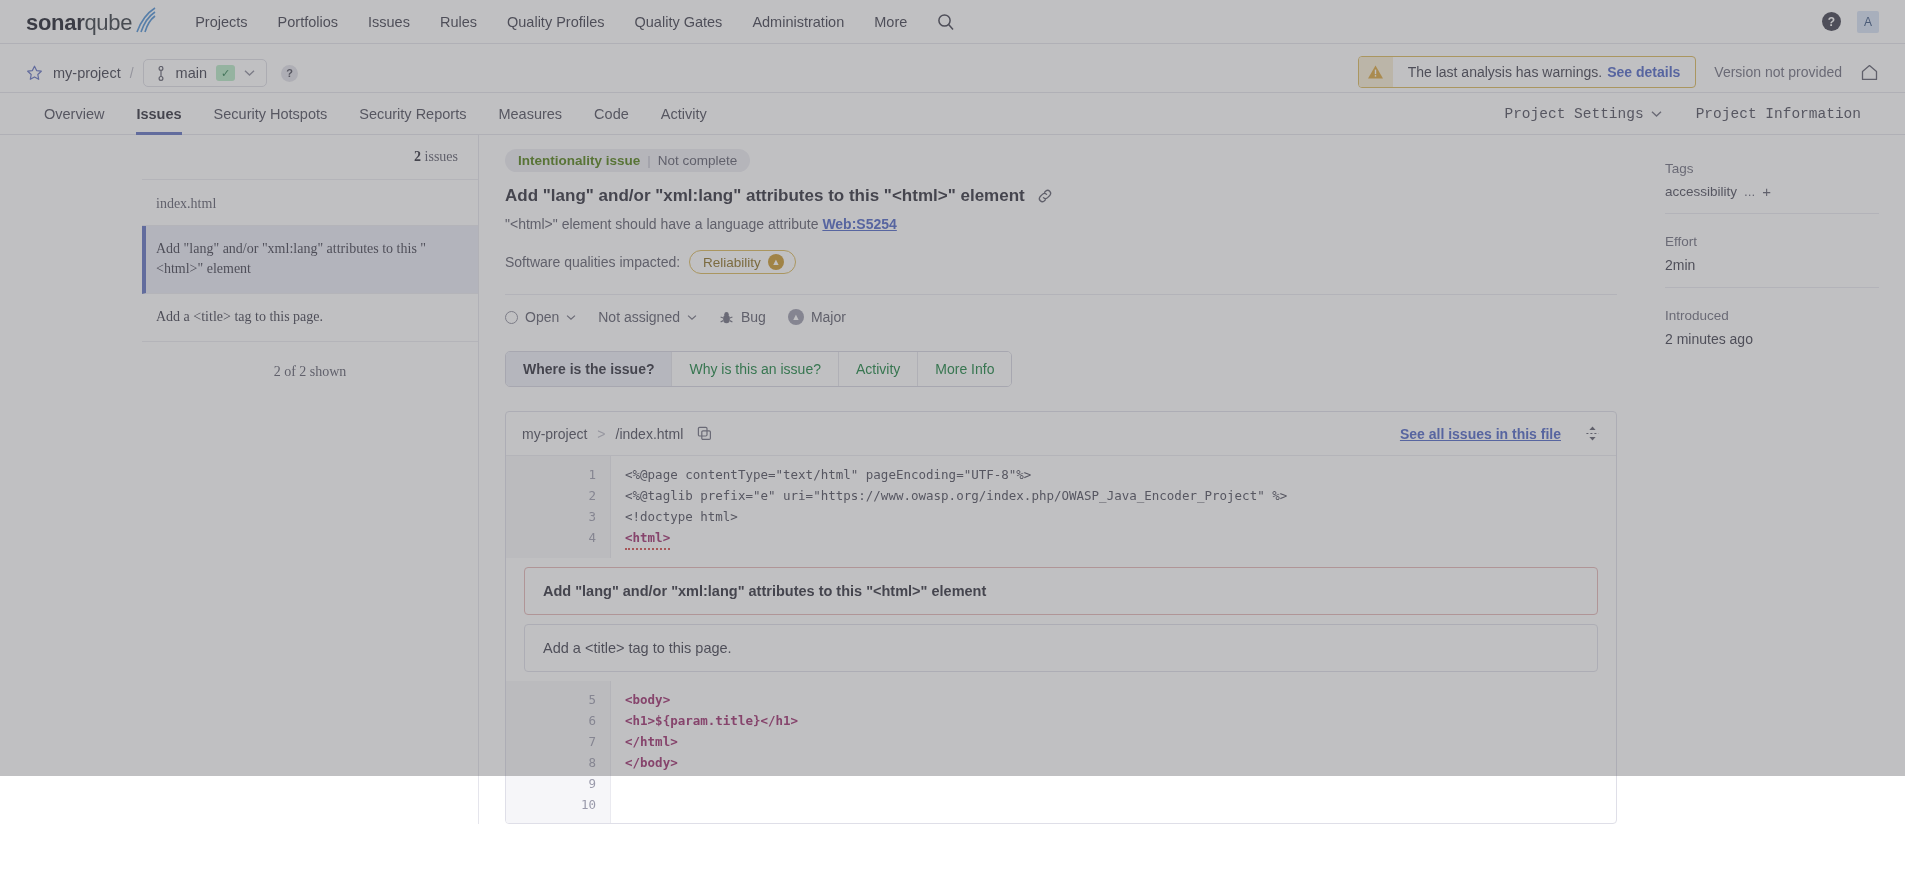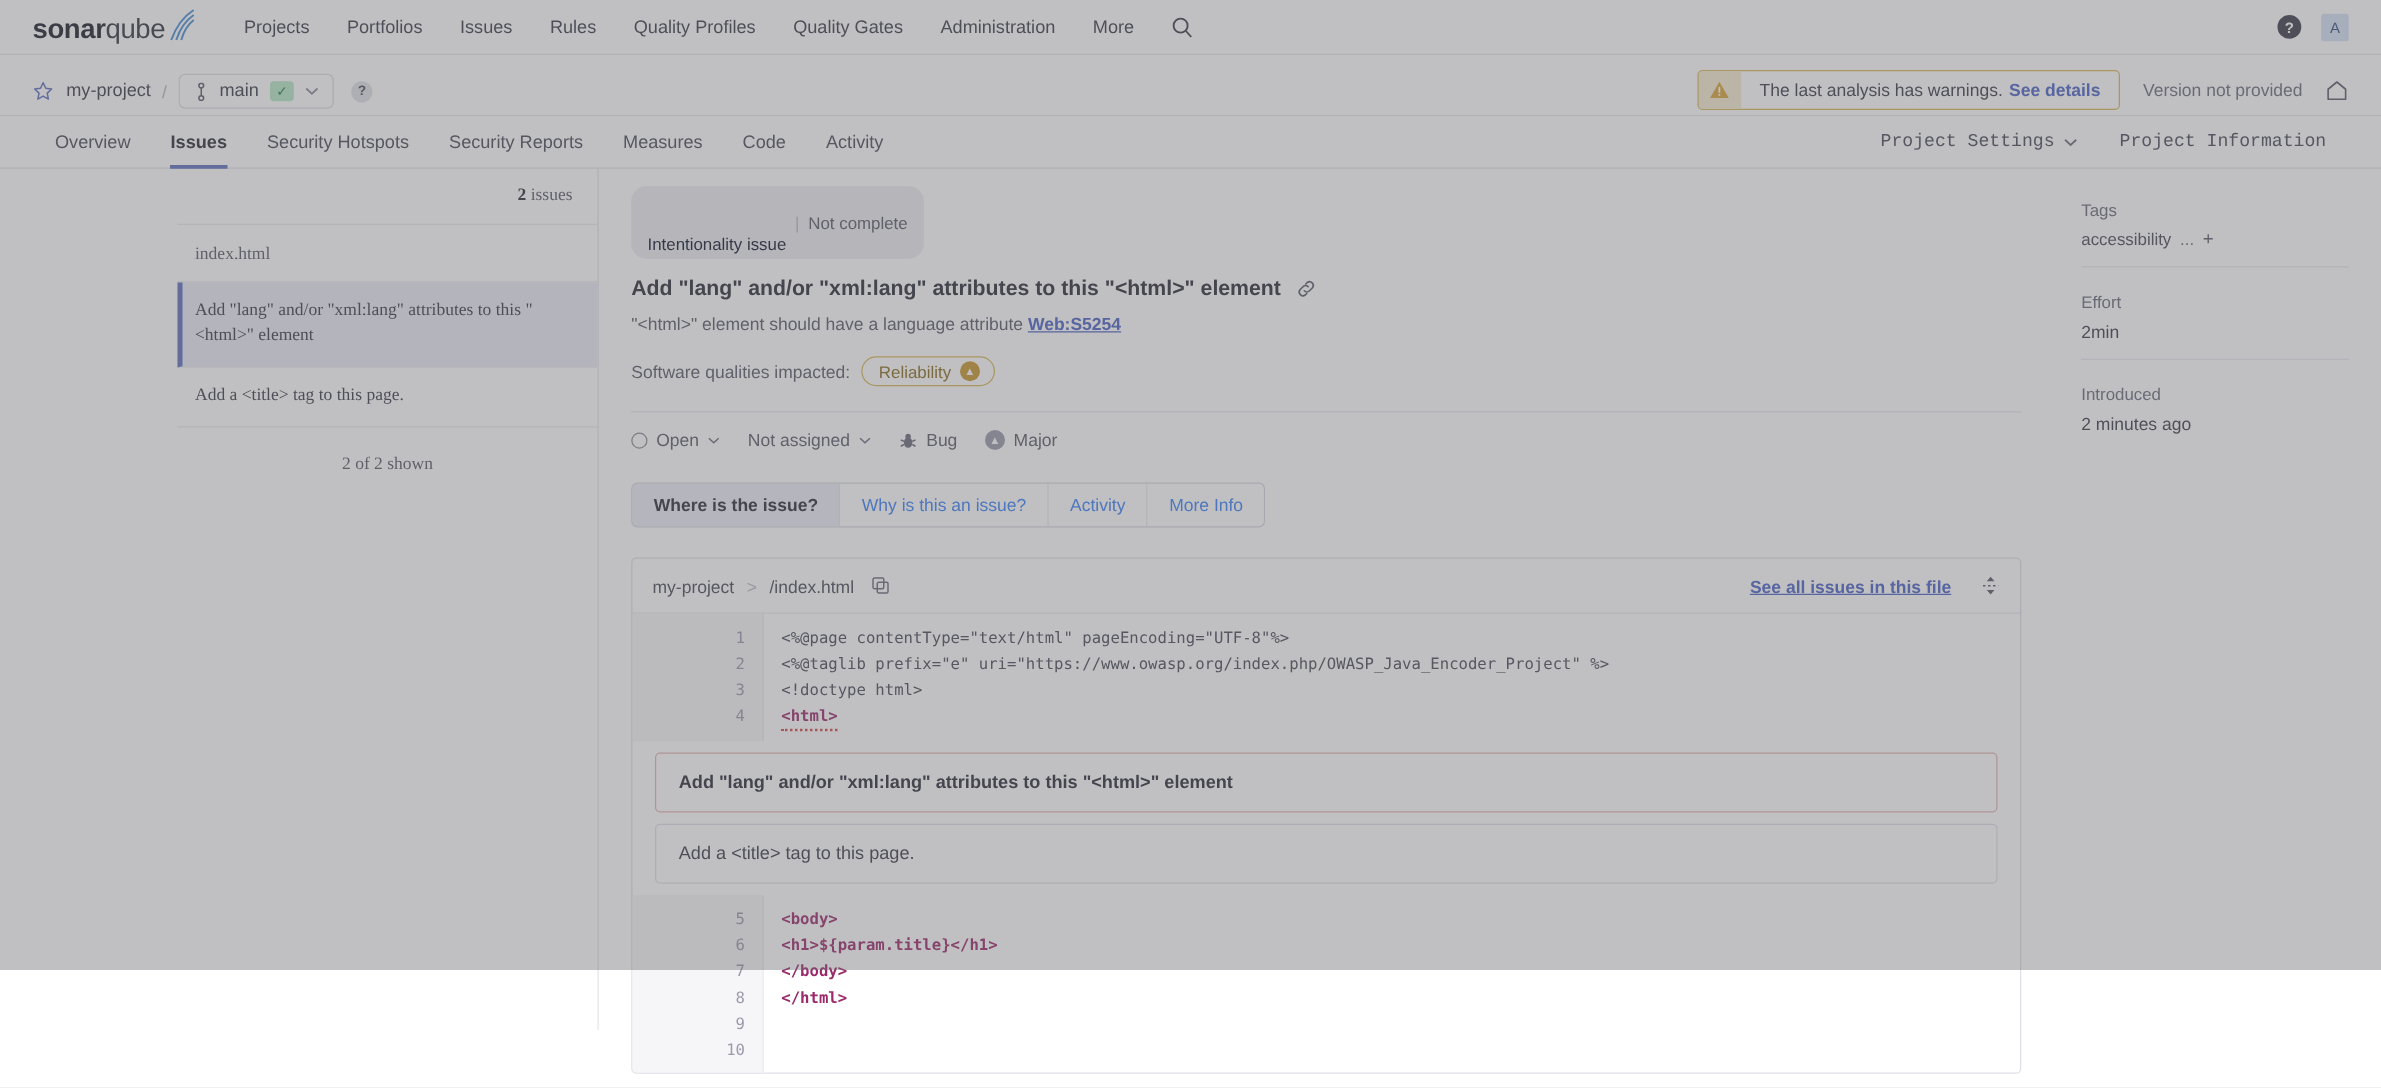--- a/index.html
+++ b/index.html
@@ -134,21 +134,21 @@
     text-align:center; padding: 22px 0; font-size:14px; color:#5a5a69;
   }
 
   .main { flex:1; padding: 0 0 0 0; position:relative; }
 
   .badge-pill {
     display:inline-flex; align-items:center; gap:7px;
     background:#ececf2; border-radius:12px; padding:4px 13px;
     font-size:13.5px; color:#5a5a69; margin-left:8px;
   }
-  .badge-pill b { font-weight:400; color:#0f172a;margin-top:35px; }
+  .badge-pill b { font-weight:700; color:#4d7c0f; }
   .badge-pill .sep { color:#b8b8c4; }
 
   .issue-title {
     font-size:17px; font-weight:700; color:#2b2b38; margin:14px 0 0 8px;
     display:flex; align-items:center; gap:12px;
   }
   .link-icon { cursor:pointer; }
   .issue-desc { font-size:14px; color:#5a5a69; margin:10px 0 0 8px; }
   .rule-link { color:#4b62c4; text-decoration:underline; cursor:pointer; font-weight:600;}
   .swq-row { font-size:14px; color:#5a5a69; margin:18px 0 0 8px; display:flex; align-items:center; gap:9px;}
@@ -174,21 +174,21 @@
   .sev-grey {
     width:16px;height:16px;border-radius:50%;background:#9a9aab;color:#fff;
     display:flex;align-items:center;justify-content:center;font-size:9px;
   }
 
   .seg-tabs {
     display:inline-flex; margin:26px 0 0 8px;
     border:1px solid #d5d5e0; border-radius:5px; overflow:hidden;
   }
   .seg-tab {
-    padding:9px 17px; font-size:14px; color:#3b82f6; cursor:pointer;
+    padding:9px 17px; font-size:14px; color:#15803d; cursor:pointer;
     background:#fff; border-right:1px solid #e3e3ea;
   }
   .seg-tab:last-child { border-right:none; }
   .seg-tab.active { background:#eceef7; font-weight:700; color:#2b2b38; }
 
   
   .code-card {
     margin:24px 8px 0 8px; border:1px solid #dfdfe8; border-radius:4px;
     background:#fff; overflow:hidden;
   }
@@ -477,22 +477,22 @@
               <div>5</div>
               <div>6</div>
               <div>7</div>
               <div>8</div>
               <div>9</div>
               <div>10</div>
             </div>
             <div class="codelines">
               <div class="tok-tag">  &lt;body&gt;</div>
               <div class="tok-tag">    &lt;h1&gt;${param.title}&lt;/h1&gt;</div>
+              <div class="tok-tag">&lt;/html&gt;</div>
               <div class="tok-tag">  &lt;/body&gt;</div>
-              <div class="tok-tag">&lt;/html&gt;</div>
               <div class="code-blank"></div>
               <div class="code-blank"></div>
             </div>
           </div>
         </div>
       </div>
     </div>
 
     <div class="rightcol">
       <div class="rc-block">

